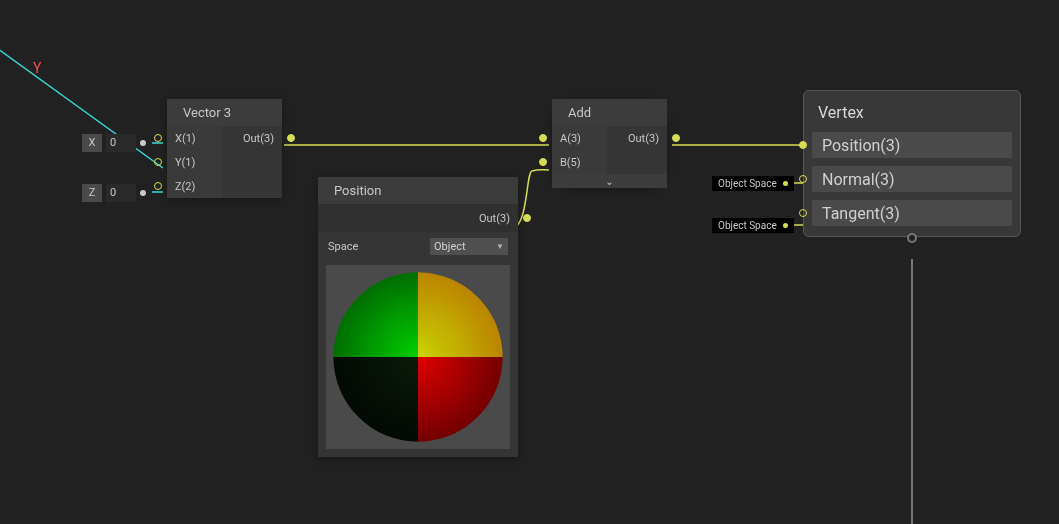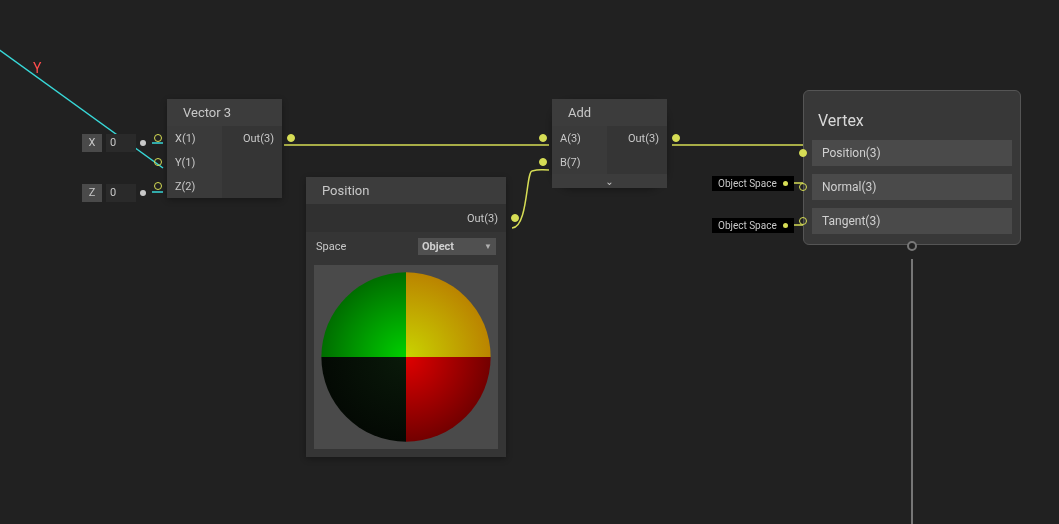--- a/index.html
+++ b/index.html
@@ -104,21 +104,20 @@
   .select {
     background:#505050;
     color:#d0d0d0;
     font-size:11px;
     padding:2px 4px;
     display:flex;
     align-items:center;
     gap:8px;
     width:78px;
     justify-content:space-between;
-    font-weight:bold;
   }
   .select .tri { font-size:8px; color:#b0b0b0; }
   .preview {
     margin:4px 8px 8px 8px;
     background:#4a4a4a;
     width:184px;
     height:184px;
     position:relative;
   }
   .preview svg { width:100%; height:100%; display:block; }
@@ -138,31 +137,30 @@
     background:#383838;
     border:1px solid #555;
     border-radius:6px;
     z-index:10;
     padding:8px;
   }
   .vertex-title {
     font-size:16px;
     color:#d8d8d8;
     padding:4px 6px 10px 6px;
-    margin-top:8px;
   }
   .vrow {
     position:relative;
     background:#4a4a4a;
     margin-bottom:8px;
     height:26px;
     display:flex;
     align-items:center;
     padding:0 10px;
-    font-size:12px;
+    font-size:16px;
     color:#d0d0d0;
   }
   .vrow .port-ring { left:-13px; border-color:#d6dd55; }
   .ext-tag {
     position:absolute;
     background:#000000;
     color:#c8c8c8;
     font-size:10px;
     padding:2px 6px;
     z-index:10;
@@ -247,21 +245,21 @@
     </div>
     <div class="col col-out" style="flex:1;">
       <div class="port-row out">
         <span>Out(3)</span>
         <span class="port-ring right filled"></span>
       </div>
     </div>
   </div>
 </div>
 
-<div class="node" style="left:306px; top:177px; width:200px;">
+<div class="node" style="left:318px; top:177px; width:200px;">
   <div class="node-header">Position</div>
   <div style="background:#303030;">
     <div class="port-row out" style="height:28px;">
       <span>Out(3)</span>
       <span class="port-ring right filled" style="right:-13px;"></span>
     </div>
   </div>
   <div class="pos-row">
     <span>Space</span>
     <div class="select">
@@ -309,21 +307,21 @@
 <div class="node" style="left:552px; top:99px; width:115px;border-radius:21px;">
   <div class="node-header">Add</div>
   <div class="node-body">
     <div class="col col-in" style="width:55px;">
       <div class="port-row">
         <span class="port-ring left filled"></span>
         <span>A(3)</span>
       </div>
       <div class="port-row">
         <span class="port-ring left filled"></span>
-        <span>B(7)</span>
+        <span>B(5)</span>
       </div>
     </div>
     <div class="col col-out" style="flex:1;">
       <div class="port-row out">
         <span>Out(3)</span>
         <span class="port-ring right filled"></span>
       </div>
     </div>
   </div>
   <div class="add-expand">

